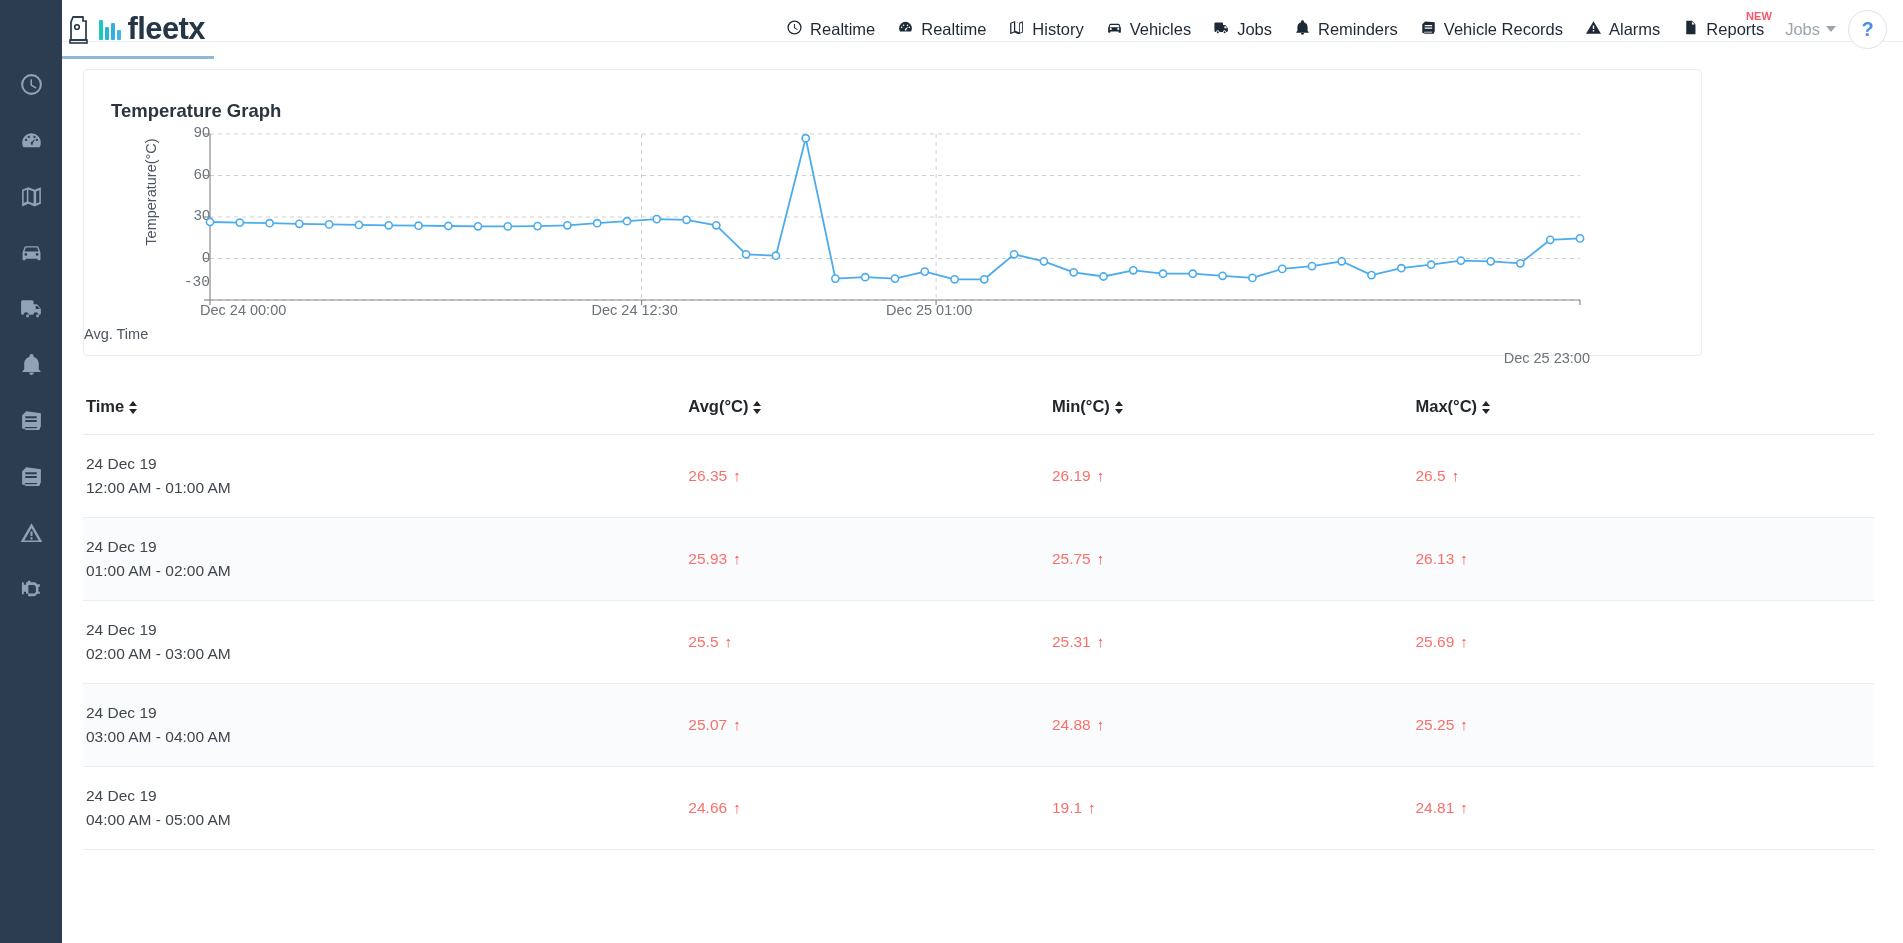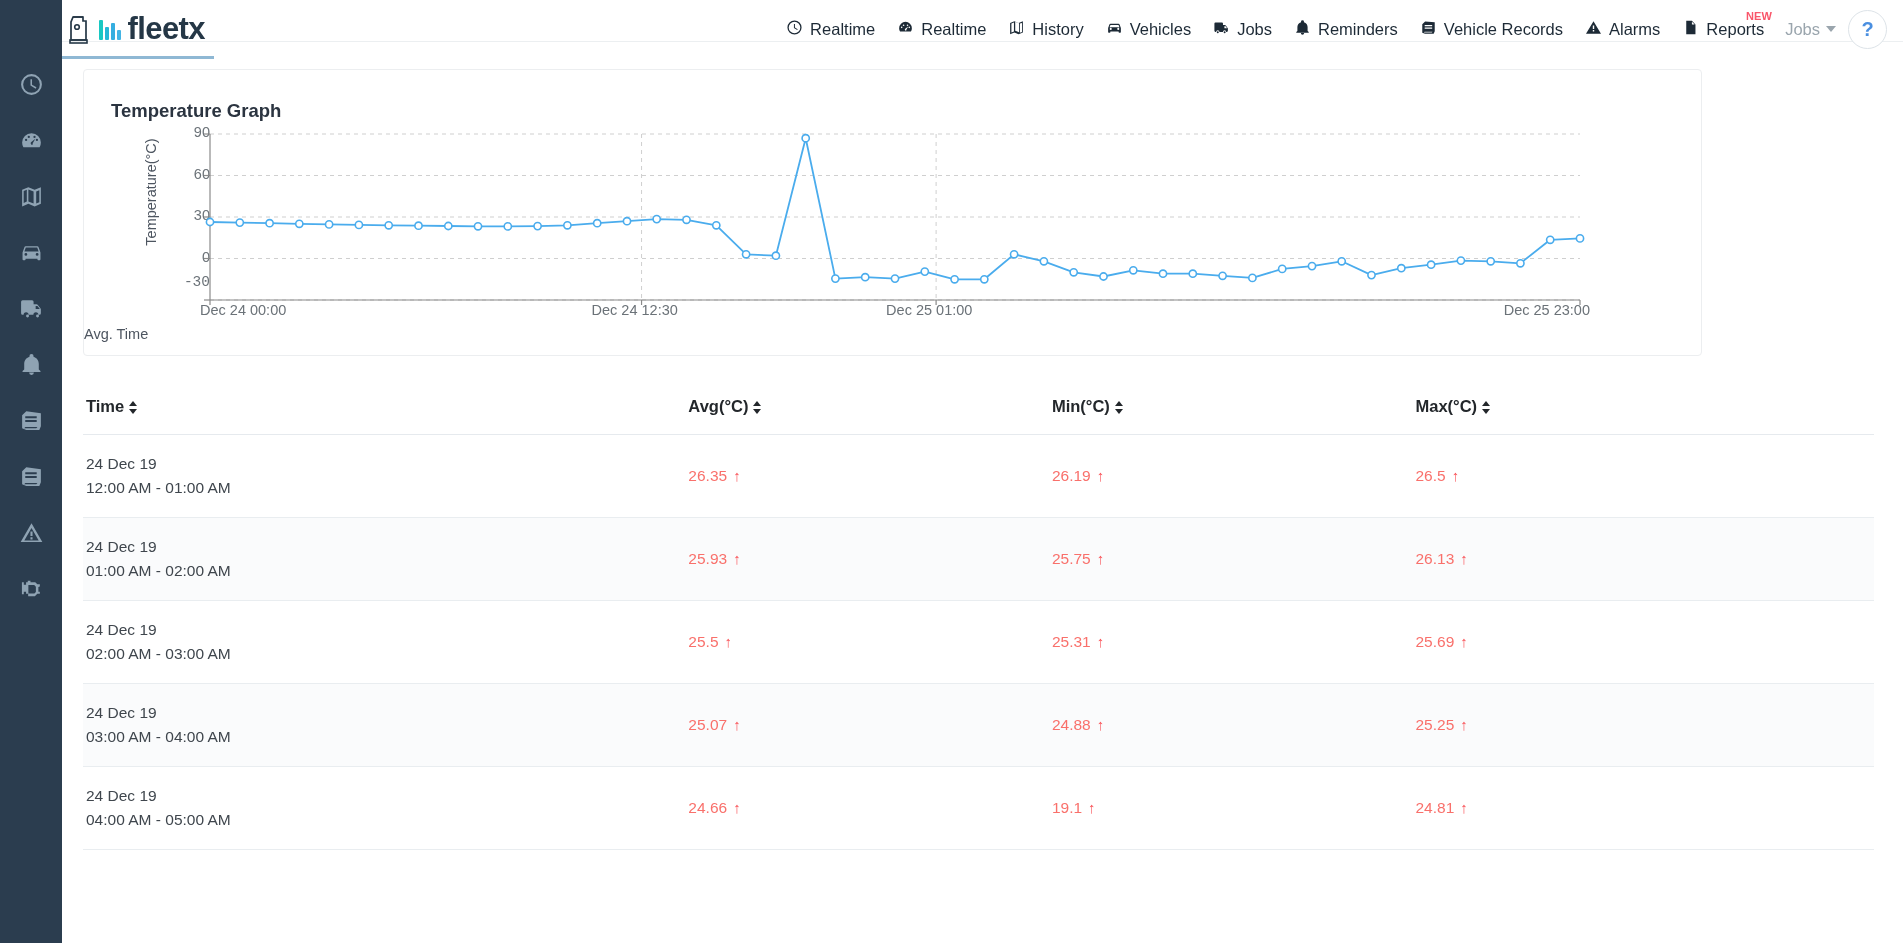--- a/index.html
+++ b/index.html
@@ -458,21 +458,21 @@
           <circle cx="1376.9" cy="132.6" r="3.6" fill="#ffffff" stroke="#4aaced" stroke-width="1.6"></circle>
           <circle cx="1406.7" cy="133.3" r="3.6" fill="#ffffff" stroke="#4aaced" stroke-width="1.6"></circle>
           <circle cx="1436.4" cy="135.3" r="3.6" fill="#ffffff" stroke="#4aaced" stroke-width="1.6"></circle>
           <circle cx="1466.2" cy="111.8" r="3.6" fill="#ffffff" stroke="#4aaced" stroke-width="1.6"></circle>
           <circle cx="1496.0" cy="110.4" r="3.6" fill="#ffffff" stroke="#4aaced" stroke-width="1.6"></circle>
         </svg>
       <div id="xticks">
           <div class="xtick" style="left: 116px;">Dec 24 00:00</div>
           <div class="xtick" style="left: 507.55px;">Dec 24 12:30</div>
           <div class="xtick" style="left: 802.1px;">Dec 25 01:00</div>
-          <div class="xtick" style="left: auto; right: 285px;">Dec 25 23:00</div>
+          <div class="xtick" style="left: auto; right: 285px; margin-top: 48px;">Dec 25 23:00</div>
         </div>
       <div id="xlabel">Avg. Time</div>
     </div>
   </div>
 
   <div id="table-wrap">
     <table>
       <colgroup>
         <col class="c-time">
           <col class="c-avg">

